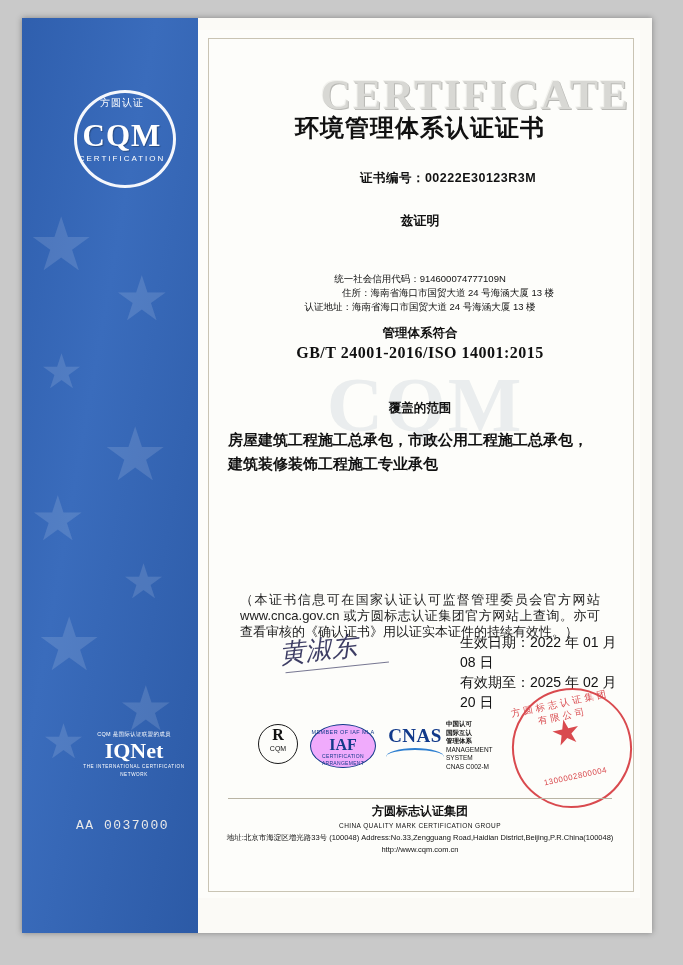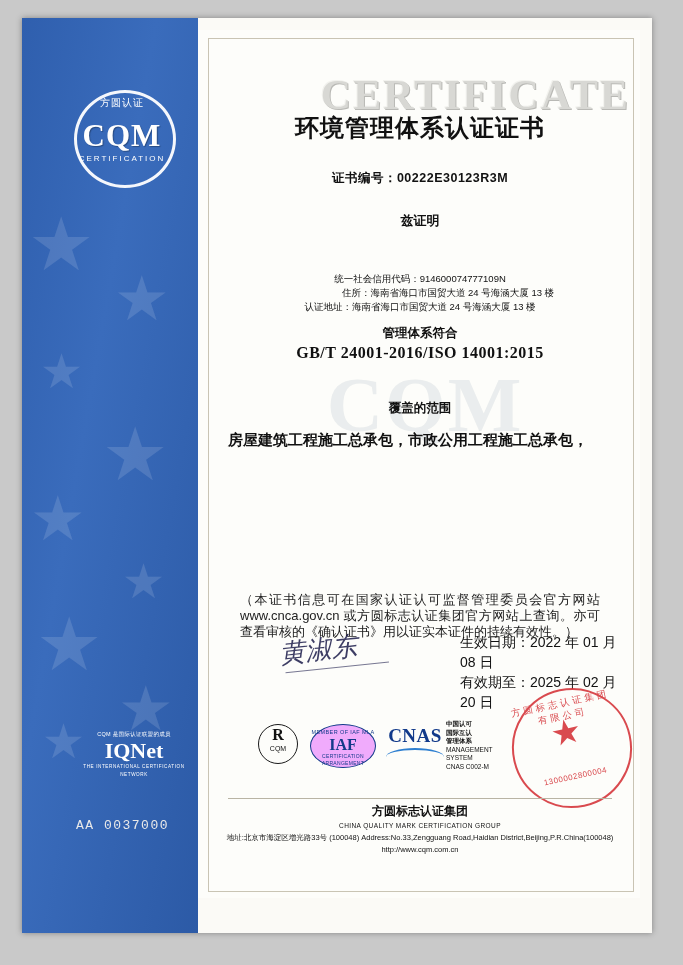--- a/index.html
+++ b/index.html
@@ -160,20 +160,21 @@
   .cert-no {
     position: absolute;
     left: 210px;
     top: 170px;
     width: 420px;
     text-align: center;
     font-size: 12.5px;
     color: #111;
     font-weight: bold;
     letter-spacing: 0.5px;
+    padding-left: 28px;
   }
   .hereby {
     position: absolute;
     left: 210px;
     top: 212px;
     width: 420px;
     text-align: center;
     font-size: 13px;
     font-weight: bold;
     color: #111;
@@ -528,20 +529,21 @@
   <div class="meta l1">统一社会信用代码：914600074777109N</div>
   <div class="meta l2">住所：海南省海口市国贸大道 24 号海涵大厦 13 楼</div>
   <div class="meta l3">认证地址：海南省海口市国贸大道 24 号海涵大厦 13 楼</div>
 
   <div class="sys-label">管理体系符合</div>
   <div class="standard">GB/T 24001-2016/ISO 14001:2015</div>
 
   <div class="scope-label">覆盖的范围</div>
   <div class="scope-text">
     <div>房屋建筑工程施工总承包，市政公用工程施工总承包，</div>
+    <div>建筑装修装饰工程施工专业承包</div>
   </div>
 
   <div class="footnote">（本证书信息可在国家认证认可监督管理委员会官方网站 www.cnca.gov.cn 或方圆标志认证集团官方网站上查询。亦可查看审核的《确认证书》用以证实本证件的持续有效性。）</div>
 
   <div class="signature">
     黄淑东
     <div class="sig-line"></div>
   </div>
 
   <div class="dates">

